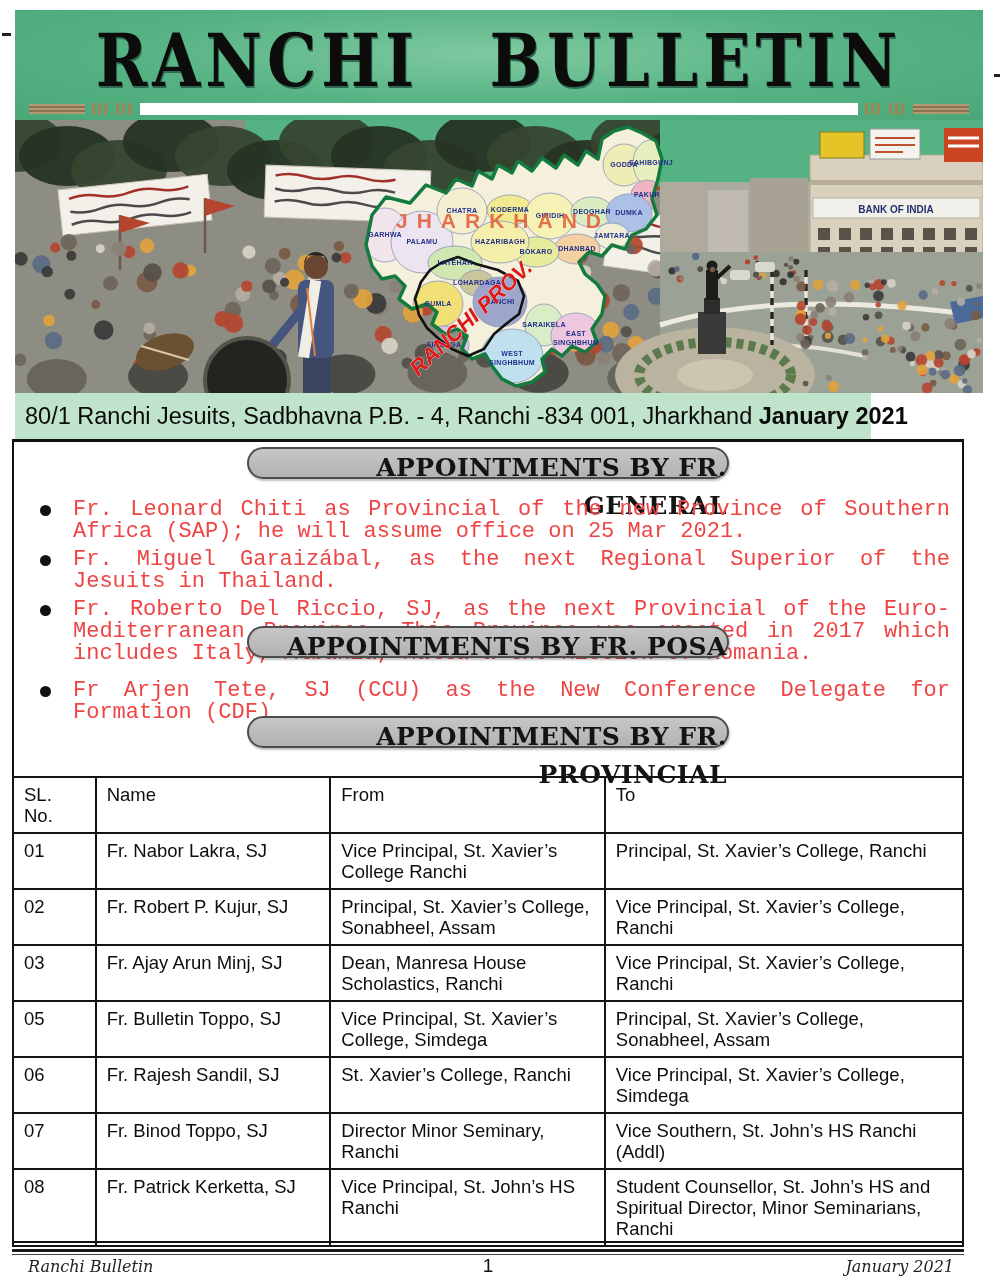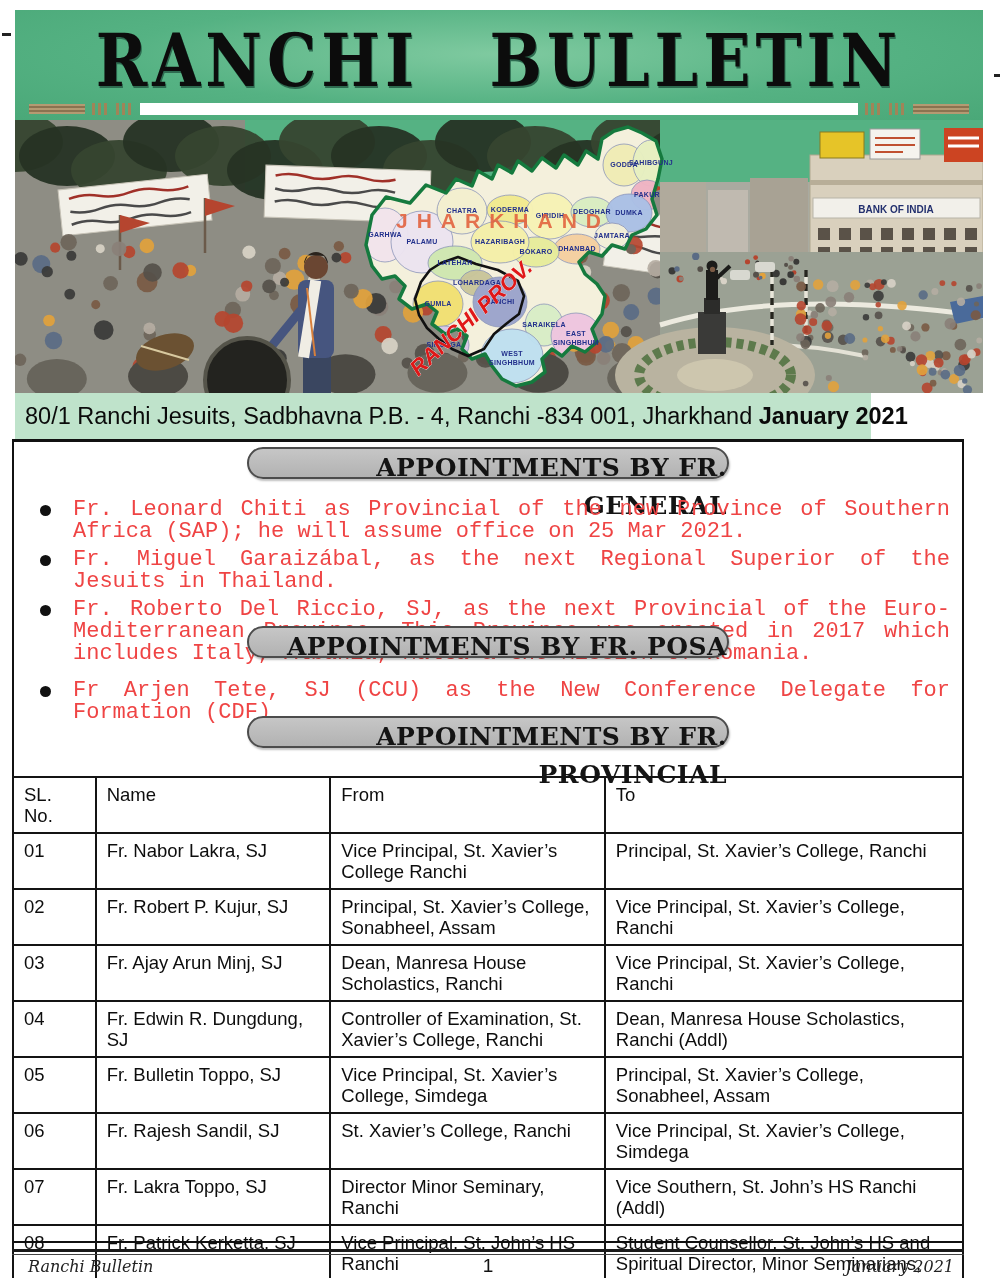--- a/index.html
+++ b/index.html
@@ -589,40 +589,34 @@
             <td class="c-from">Principal, St. Xavier’s College, Sonabheel, Assam</td>
             <td class="c-to">Vice Principal, St. Xavier’s College, Ranchi</td>
           </tr>
           <tr>
             <td class="c-sl">03</td>
             <td class="c-name">Fr. Ajay Arun Minj, SJ</td>
             <td class="c-from">Dean, Manresa House Scholastics, Ranchi</td>
             <td class="c-to">Vice Principal, St. Xavier’s College, Ranchi</td>
           </tr>
           <tr>
-            <td class="c-sl">04</td>
-            <td class="c-name">Fr. Edwin R. Dungdung, SJ</td>
-            <td class="c-from">Controller of Examination, St. Xavier’s College, Ranchi</td>
-            <td class="c-to">Dean, Manresa House Scholastics, Ranchi (Addl)</td>
-          </tr>
-          <tr>
             <td class="c-sl">05</td>
             <td class="c-name">Fr. Bulletin Toppo, SJ</td>
             <td class="c-from">Vice Principal, St. Xavier’s College, Simdega</td>
             <td class="c-to">Principal, St. Xavier’s College, Sonabheel, Assam</td>
           </tr>
           <tr>
             <td class="c-sl">06</td>
             <td class="c-name">Fr. Rajesh Sandil, SJ</td>
             <td class="c-from">St. Xavier’s College, Ranchi</td>
             <td class="c-to">Vice Principal, St. Xavier’s College, Simdega</td>
           </tr>
           <tr>
             <td class="c-sl">07</td>
-            <td class="c-name">Fr. Lakra Toppo, SJ</td>
+            <td class="c-name">Fr. Binod Toppo, SJ</td>
             <td class="c-from">Director Minor Seminary, Ranchi</td>
             <td class="c-to">Vice Southern, St. John’s HS Ranchi (Addl)</td>
           </tr>
           <tr>
             <td class="c-sl">08</td>
             <td class="c-name">Fr. Patrick Kerketta, SJ</td>
             <td class="c-from">Vice Principal, St. John’s HS Ranchi</td>
             <td class="c-to">Student Counsellor, St. John’s HS and Spiritual Director, Minor Seminarians, Ranchi</td>
           </tr>
         </tbody>

